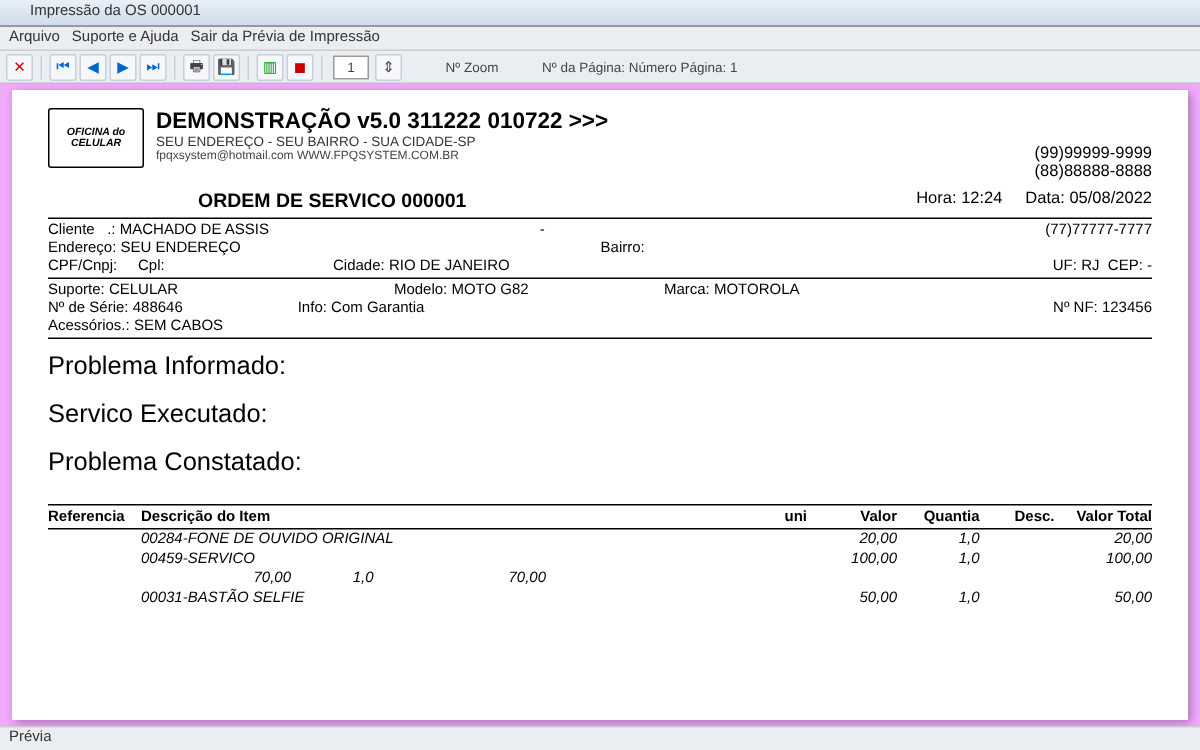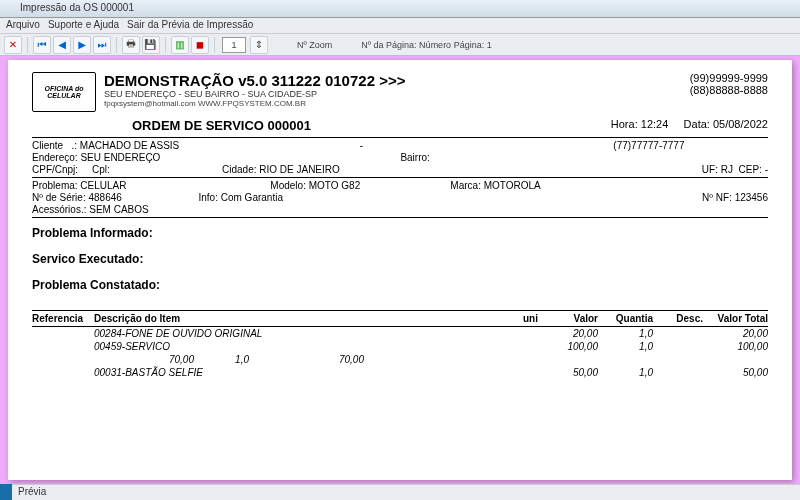--- a/index.html
+++ b/index.html
@@ -16,31 +16,31 @@
 .zoomnum { width:24px; height:16px; background:#fff; border:1px solid #999; text-align:center; font-size:9px; line-height:14px; margin:0 2px; }
 .preview { background:#f0abfc; position:absolute; top:56px; left:0; right:0; bottom:16px; padding:4px 8px; overflow:hidden; }
 .page { background:#fff; width:100%; height:100%; padding:12px 24px; font-size:11px; color:#000; box-shadow:2px 2px 6px rgba(0,0,0,0.3); overflow:hidden; }
 .header { display:flex; justify-content:space-between; margin-bottom:4px; }
 .logo-area { display:flex; gap:8px; }
 .logo { width:64px; height:40px; border:1px solid #000; border-radius:2px; display:flex; align-items:center; justify-content:center; font-size:8px; font-weight:bold; font-style:italic; text-align:center; line-height:1; }
 .logo-text { font-size:7px; }
 .company h2 { font-size:15px; font-weight:bold; }
 .company .sub { font-size:9px; color:#333; }
 .company .sub2 { font-size:8px; color:#444; }
-.phones { text-align:right; font-size:11px; }
+.phones { text-align:right; font-size:11px;margin-top:24px; }
 .os-title { display:flex; justify-content:space-between; font-weight:bold; font-size:13px; margin:6px 0 4px 100px; }
 .os-title .meta { font-weight:normal; font-size:11px; }
 hr { border:none; border-top:1px solid #000; margin:2px 0; }
 .row { display:flex; font-size:10px; margin:1px 0; }
 .lbl { white-space:pre; }
-.sec { font-weight:bold; font-size:12px; margin:8px 0 12px; }
+.sec { font-weight:normal; font-size:17px; margin:8px 0 12px; }
 .tbl-head { display:flex; font-weight:bold; font-size:10px; border-top:1px solid #000; border-bottom:1px solid #000; padding:2px 0; margin-top:18px; }
 .tbl-row { display:flex; font-size:10px; padding:1px 0;font-style:italic; }
 .c1{width:62px}.c2{flex:1}.c3{width:40px;text-align:right}.c4{width:60px;text-align:right}.c5{width:55px;text-align:right}.c6{width:50px;text-align:right}.c7{width:65px;text-align:right}
-.statusbar { position:absolute; bottom:0; left:12px; right:0; height:16px; background:#eaeef2; border-top:1px solid #ccc; font-size:10px; padding:1px 6px; color:#333; }
+.statusbar { position:absolute; bottom:0; left:0; right:0; height:16px; background:#eaeef2; border-top:1px solid #ccc; font-size:10px; padding:1px 6px; color:#333; }
 </style>
 </head>
 <body>
 
 <div class="titlebar">Impressão da OS 000001</div>
 
 <div class="menubar">
   <span>Arquivo</span>
   <span>Suporte e Ajuda</span>
   <span>Sair da Prévia de Impressão</span>
@@ -89,37 +89,37 @@
     <div class="os-title">
       <span>ORDEM DE SERVICO 000001</span>
       <span class="meta"><span>Hora:</span> <span>12:24</span>&nbsp;&nbsp;&nbsp;&nbsp;&nbsp;<span>Data:</span> <span>05/08/2022</span></span>
     </div>
     <hr>
 
     <div class="row">
       <span class="lbl">Cliente   .:</span>&nbsp;
       <span style="width:280px">MACHADO DE ASSIS</span>
       <span style="width:170px">-</span>
-      <span style="flex:1;text-align:center">(77)77777-7777</span>
+      <span style="flex:1;text-align:right">(77)77777-7777</span>
     </div>
     <div class="row">
       <span class="lbl">Endereço:</span>&nbsp;
       <span style="width:320px">SEU ENDEREÇO</span>
       <span>Bairro:</span>
     </div>
     <div class="row">
       <span class="lbl" style="width:60px">CPF/Cnpj:</span>
       <span style="width:130px">Cpl:</span>
       <span style="width:150px"><span>Cidade:</span> <span>RIO DE JANEIRO</span></span>
       <span style="flex:1;text-align:right"><span>UF:</span> <span>RJ</span>&nbsp;&nbsp;<span>CEP:</span><span>   -</span></span>
     </div>
     <hr>
 
     <div class="row">
-      <span class="lbl">Problema:</span>&nbsp;
+      <span class="lbl">Suporte:</span>&nbsp;
       <span style="width:190px">CELULAR</span>
       <span style="width:180px"><span>Modelo:</span> <span>MOTO G82</span></span>
       <span><span>Marca:</span> <span>MOTOROLA</span></span>
     </div>
     <div class="row">
       <span class="lbl">Nº de Série:</span>&nbsp;
       <span style="width:110px">488646</span>
       <span style="width:250px"><span>Info:</span> <span>Com Garantia</span></span>
       <span style="flex:1;text-align:right"><span>Nº NF:</span> <span>123456</span></span>
     </div>

